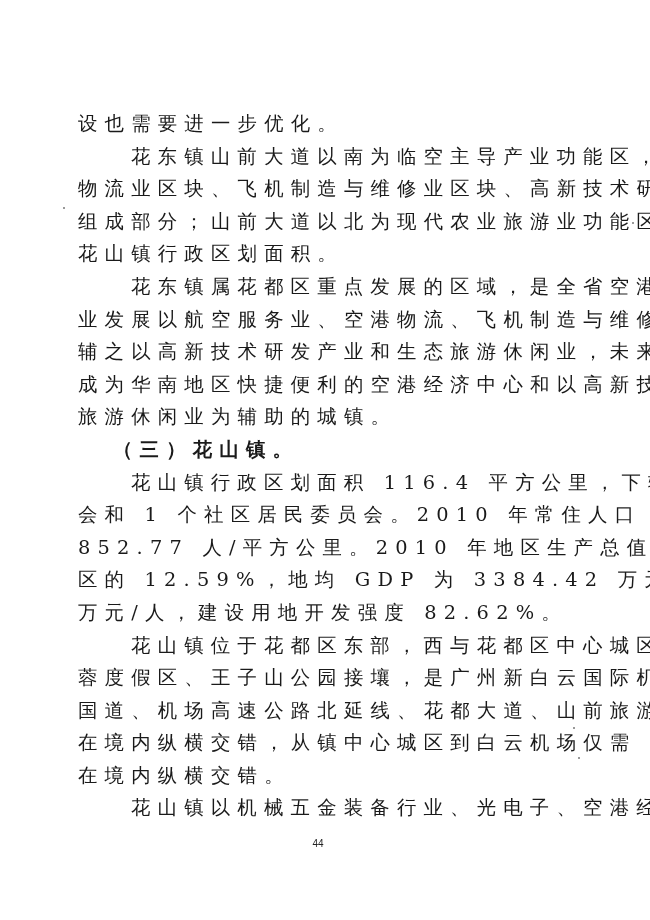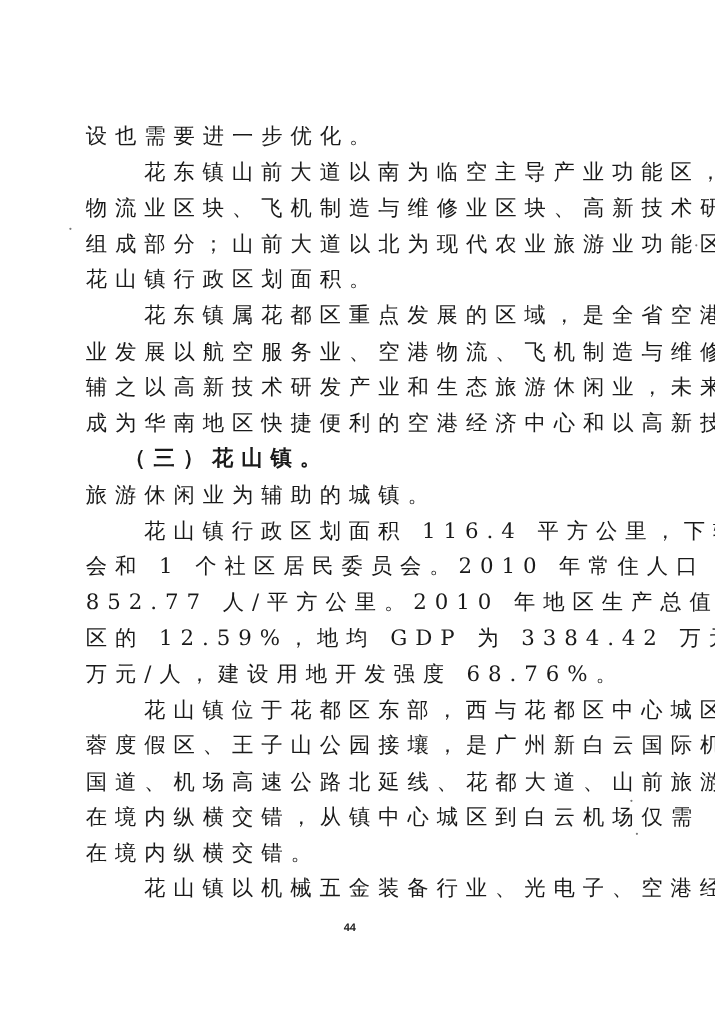--- a/index.html
+++ b/index.html
@@ -29,46 +29,46 @@
     .indent { padding-left: 53px; }
     .heading { font-weight: bold; padding-left: 35px; }
     .page-number {
       position: absolute;
       left: 306px;
       top: 838px;
       width: 24px;
       text-align: center;
       font-family: "Liberation Sans", sans-serif;
       font-size: 10px;
-      font-weight: bold;
+      font-weight: normal;
       color: #222;
     }
     .speck { position: absolute; width: 2px; height: 2px; background: #777; border-radius: 1px; }
   </style>
 </head>
 <body>
 
 <div class="page">
   <div class="body-text">
     <div class="line">设也需要进一步优化。</div>
     <div class="line indent">花东镇山前大道以南为临空主导产业功能区，是航空服务与</div>
     <div class="line">物流业区块、飞机制造与维修业区块、高新技术研发区块的核心</div>
     <div class="line">组成部分；山前大道以北为现代农业旅游业功能区，是九龙湖生</div>
     <div class="line">花山镇行政区划面积。</div>
     <div class="line indent">花东镇属花都区重点发展的区域，是全省空港经济中心。产</div>
     <div class="line">业发展以航空服务业、空港物流、飞机制造与维修产业为核心，</div>
     <div class="line">辅之以高新技术研发产业和生态旅游休闲业，未来花东镇将建设</div>
     <div class="line">成为华南地区快捷便利的空港经济中心和以高新技术研发、生态</div>
+    <div class="line">旅游休闲业为辅助的城镇。</div>
     <div class="line heading">（三）花山镇。</div>
-    <div class="line">旅游休闲业为辅助的城镇。</div>
     <div class="line indent">花山镇行政区划面积 116.4 平方公里，下辖 26 个村民委员</div>
     <div class="line">会和 1 个社区居民委员会。2010 年常住人口 9.93 万，人口密度</div>
     <div class="line">852.77 人/平方公里。2010 年地区生产总值 393946 万元，占全</div>
     <div class="line">区的 12.59%，地均 GDP 为 3384.42 万元/平方公里，人均 GDP3.97</div>
-    <div class="line">万元/人，建设用地开发强度 68.76%。</div>
+    <div class="line">万元/人，建设用地开发强度 82.62%。</div>
     <div class="line indent">花山镇位于花都区东部，西与花都区中心城区相连，北与芙</div>
     <div class="line">蓉度假区、王子山公园接壤，是广州新白云国际机场所在地。106</div>
     <div class="line">国道、机场高速公路北延线、花都大道、山前旅游大道等主干道</div>
     <div class="line">在境内纵横交错，从镇中心城区到白云机场仅需 10 分钟路程，</div>
     <div class="line">在境内纵横交错。</div>
     <div class="line indent">花山镇以机械五金装备行业、光电子、空港经济、日用品生</div>
   </div>
 
   <div class="page-number">44</div>
 

